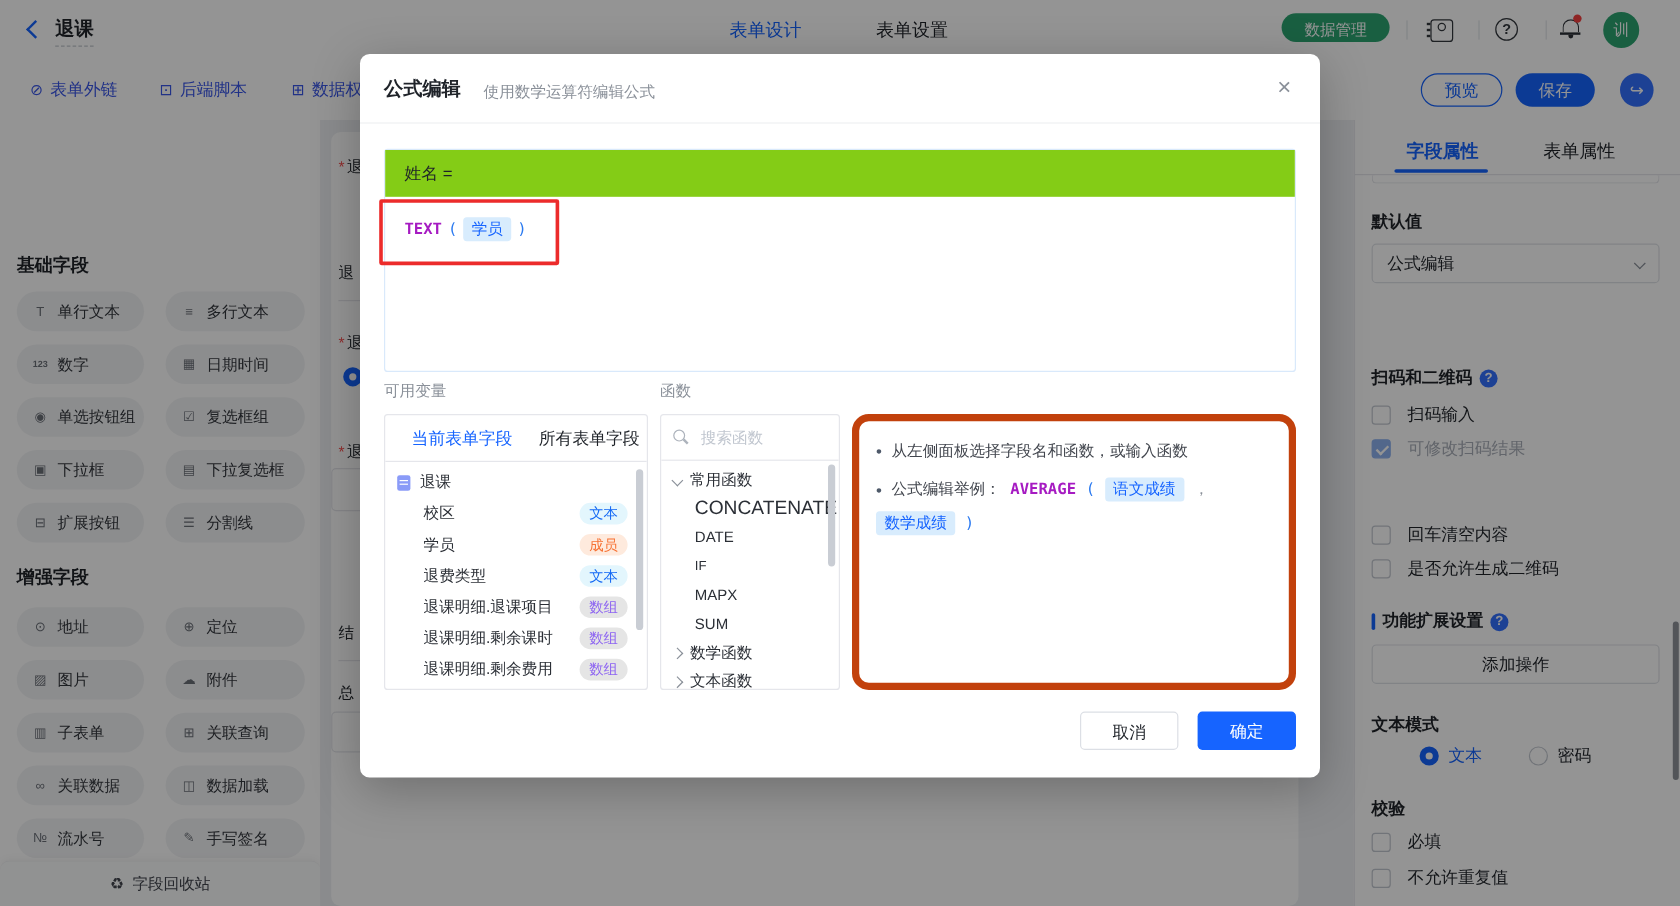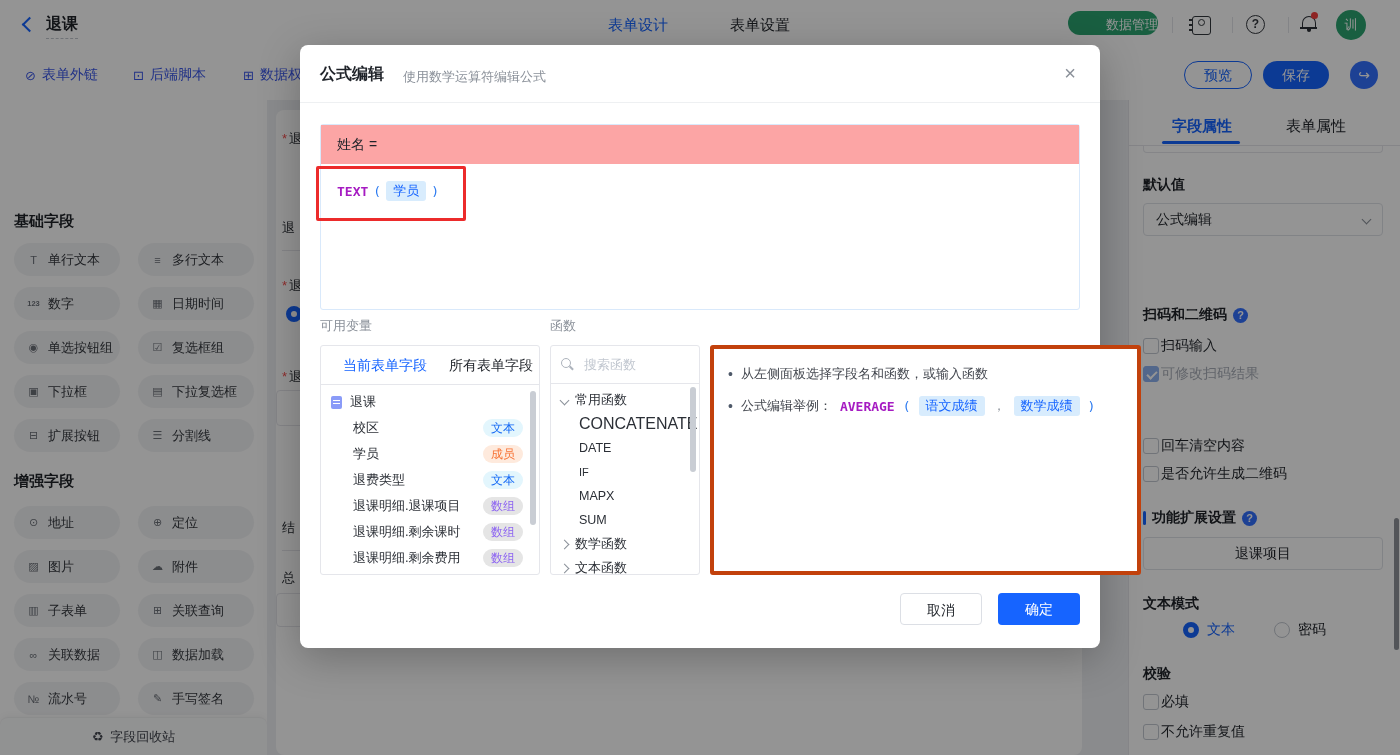--- a/index.html
+++ b/index.html
@@ -4,21 +4,21 @@
 <style>
   html,body{margin:0;padding:0;background:#fff}
   .app{position:relative;width:1400px;height:755px;overflow:hidden;background:#fff;
        font-family:"Liberation Sans","DejaVu Sans",sans-serif;color:#1f2329;font-size:14px}
   .abs{position:absolute}
   
   .topbar{position:absolute;left:0;top:0;width:1400px;height:50px;background:#fff}
   .backic{position:absolute;left:24px;top:19px;width:9px;height:9px;border-left:2.2px solid #1664ff;border-bottom:2.2px solid #1664ff;transform:rotate(45deg)}
   .apptitle{position:absolute;left:46px;top:14px;font-size:16px;font-weight:600;border-bottom:1px dashed #c2c7ce;padding-bottom:3px}
   .toptab{position:absolute;top:16px;font-size:15px}
-  .greenpill{position:absolute;left:1068px;top:11px;width:90px;height:24px;border-radius:14px;background:#2ba471;color:#fff;font-size:13px;text-align:right;line-height:28px}
+  .greenpill{position:absolute;left:1068px;top:11px;width:90px;height:24px;border-radius:14px;background:#2ba471;color:#fff;font-size:13px;text-align:center;line-height:28px}
   .vdiv{position:absolute;top:17px;width:1px;height:16px;background:#e2e4e8}
   .book{position:absolute;left:1192px;top:16px;width:17px;height:17px;border:1.7px solid #33373d;border-radius:3px}
   .book::before{content:"";position:absolute;left:-4px;top:2px;width:3px;height:1.7px;background:#33373d;box-shadow:0 5px 0 #33373d,0 10px 0 #33373d}
   .book::after{content:"";position:absolute;left:5px;top:2px;width:5px;height:5px;border:1.5px solid #33373d;border-radius:50%}
   .helpc{position:absolute;left:1246px;top:15px;width:17px;height:17px;border:1.7px solid #33373d;border-radius:50%;font-size:12px;font-weight:700;text-align:center;line-height:17px;color:#33373d}
   .bell{position:absolute;left:1300px;top:14px;width:18px;height:18px}
   .bell::before{content:"";position:absolute;left:2px;top:2px;width:12px;height:10px;border:1.8px solid #2b2f36;border-bottom:none;border-radius:8px 8px 0 0}
   .bell::after{content:"";position:absolute;left:0;top:13px;width:17px;height:1.8px;background:#2b2f36}
   .bell .clap{position:absolute;left:7px;top:15px;width:4px;height:3px;background:#2b2f36;border-radius:0 0 3px 3px}
   .bell .dot{position:absolute;right:0;top:-2px;width:7px;height:7px;border-radius:50%;background:#f53f3f}
@@ -51,40 +51,40 @@
   .rdiv{position:absolute;left:0;top:45px;width:272px;height:1px;background:#e5e6eb}
   .partialbox{position:absolute;left:14px;top:46px;width:240px;height:7px;border:1px solid #e5e6eb;border-top:none;border-radius:0 0 4px 4px;box-sizing:border-box}
   .rheading{position:absolute;left:14px;font-size:14px;font-weight:700;display:flex;align-items:center;gap:6px}
   .qicon{display:inline-block;width:15px;height:15px;border-radius:50%;background:#3370ff;color:#fff;font-size:11px;line-height:15px;text-align:center;font-weight:700}
   .bluebar{display:inline-block;width:3px;height:14px;border-radius:2px;background:#1664ff}
   .rselect{position:absolute;left:14px;width:240px;height:33px;border:1px solid #dfe2e7;border-radius:4px;box-sizing:border-box;display:flex;align-items:center;padding:0 12px;font-size:14px;color:#1f2329;background:#fff}
   .rselect .chev{margin-left:auto}
   .rselect.disabled{background:#f7f8fa;border-color:#e8eaee;color:#bfc6cf}
   .rbtn{position:absolute;left:14px;width:240px;height:33px;border:1px solid #dfe2e7;border-radius:4px;box-sizing:border-box;display:flex;align-items:center;justify-content:center;gap:6px;font-size:14px;color:#4e5969;background:#fff}
   .fxg{font-family:"DejaVu Serif",serif;font-style:italic;font-size:14px;color:#4e5969}
-  .ckrow{position:absolute;left:14px;display:flex;align-items:center;gap:2px;font-size:14px;color:#1f2329;height:18px}
+  .ckrow{position:absolute;left:14px;display:flex;align-items:center;gap:14px;font-size:14px;color:#1f2329;height:18px}
   .cb{width:16px;height:16px;border:1px solid #c3c8d0;border-radius:3px;background:#fff;box-sizing:border-box;flex:0 0 auto}
   .cb.dchk{background:#8db1ef;border-color:#8db1ef;position:relative}
   .cb.dchk::after{content:"";position:absolute;left:5px;top:2px;width:4px;height:8px;border:solid #fff;border-width:0 2px 2px 0;transform:rotate(45deg)}
   .muted{color:#a9aeb8}
   .radio{width:16px;height:16px;border:1px solid #c3c8d0;border-radius:50%;background:#fff;box-sizing:border-box;display:inline-block}
   .radio.sel{border:5px solid #1664ff}
   .rthumb{position:absolute;left:265px;top:418px;width:5px;height:132px;border-radius:3px;background:#8f939a}
   .chev{display:inline-block;width:7px;height:7px;border-right:1.6px solid #8a9099;border-bottom:1.6px solid #8a9099;box-sizing:border-box}
   .chev.down{transform:rotate(45deg)}
   .chev.right{transform:rotate(-45deg)}
   
   .overlay{position:absolute;inset:0;background:rgba(0,0,0,.42);z-index:40}
   .modal{position:absolute;left:300px;top:45px;width:800px;height:603px;background:#fff;border-radius:8px;z-index:50;box-shadow:0 10px 40px rgba(0,0,0,.25)}
   .mtitle{position:absolute;left:20px;top:19px;font-size:16px;font-weight:600}
   .msub{position:absolute;left:103px;top:23px;font-size:13px;color:#8a9099}
   .mclose{position:absolute;right:24px;top:14px;font-size:20px;color:#8a9099;line-height:28px}
   .mhdiv{position:absolute;left:0;top:57px;width:800px;height:1px;background:#eef0f2}
   .fbox{position:absolute;left:20px;top:79px;width:760px;height:186px;border:1px solid #d9e9fb;border-radius:3px;box-sizing:border-box;background:#fff}
-  .fhead{height:39px;background:#fca5a5;display:flex;align-items:center;padding-left:16px;font-size:14px;color:#1f2329}
+  .fhead{height:39px;background:#84cc16;display:flex;align-items:center;padding-left:16px;font-size:14px;color:#1f2329}
   .fline{display:flex;align-items:center;padding:17px 0 0 16px;gap:5px}
   .ffn{color:#a61bc2;font-family:"DejaVu Sans Mono",monospace;font-size:13px;font-weight:600}
   .fpar{color:#2b7af0;font-family:"DejaVu Sans Mono",monospace;font-size:13px}
   .fchip{background:#d8ecfd;color:#1664ff;border-radius:3px;padding:1px 7px;font-size:13px}
   .redbox{position:absolute;left:16px;top:121px;width:144px;height:49px;border:3px solid #ec2b2b;border-radius:2px;z-index:5}
   .plabel{position:absolute;top:272px;font-size:13px;color:#8a9099}
   .panel{position:absolute;top:300px;height:230px;border:1px solid #e5e6eb;border-radius:3px;box-sizing:border-box;background:#fff;overflow:hidden}
   .vhead{height:38px;border-bottom:1px solid #e5e6eb;position:relative;font-size:14px;line-height:38px}
   .vrow{height:26px;display:flex;align-items:center;font-size:13px;color:#2b2f36}
   .docic{position:relative;width:11px;height:13px;background:#8a9bf8;border-radius:2px;flex:0 0 auto}
@@ -95,21 +95,21 @@
   .chip.purple{background:#e5e5e5;color:#8d64f2}
   .vthumb{position:absolute;right:3px;top:45px;width:6px;height:134px;border-radius:3px;background:#c9cdd4}
   .srow{height:37px;border-bottom:1px solid #e5e6eb;display:flex;align-items:center;padding:0 10px;gap:8px}
   .srch{position:relative;width:13px;height:13px;flex:0 0 auto}
   .srch::before{content:"";position:absolute;width:8px;height:8px;border:1.6px solid #adb3bc;border-radius:50%;left:0;top:0}
   .srch::after{content:"";position:absolute;width:5px;height:1.6px;background:#adb3bc;transform:rotate(45deg);left:8px;top:9px}
   .sinput{border:none;outline:none;width:100px;font-size:13px;color:#1f2329;font-family:inherit}
   .sinput::placeholder{color:#c0c6cf}
   .frow{height:24px;display:flex;align-items:center;font-size:13px;color:#2b2f36;gap:7px}
   .fthumb{position:absolute;right:3px;top:41px;width:6px;height:85px;border-radius:3px;background:#c9cdd4}
-  .hpanel{position:absolute;left:410px;top:300px;width:431px;height:230px;border:4px solid #c2410c;border-radius:3px;box-sizing:border-box;padding:16px 14px;background:#fff}
+  .hpanel{position:absolute;left:410px;top:300px;width:370px;height:230px;border:6px solid #c2410c;border-radius:14px;box-sizing:border-box;padding:16px 14px;background:#fff}
   .tip{display:flex;align-items:center;gap:8px;font-size:13px;color:#42464e;margin-bottom:13px;flex-wrap:wrap}
   .tip::before{content:"•";color:#4e5969;font-size:14px}
   .mfooter-btn{position:absolute;top:548px;width:82px;height:32px;border-radius:4px;font-size:14px;text-align:center;line-height:32px;box-sizing:border-box}
   .cancel{left:600px;border:1px solid #dcdfe5;background:#fff;color:#1f2329}
   .confirm{left:698px;background:#1664ff;color:#fff}
 </style>
 </head>
 <body>
 
 <div class="app">
@@ -291,21 +291,21 @@
       <span class="cb"></span>
       <span>是否允许生成二维码</span>
     </div>
 
     <div class="rheading" style="top:409px">
       <span class="bluebar"></span>
       <span>功能扩展设置</span>
       <span class="qicon">?</span>
     </div>
     <div class="rbtn" style="top:437px;color:#1f2329">
-      <span>退课项目</span>
+      <span>添加操作</span>
     </div>
 
     <div class="rheading" style="top:495px">文本模式</div>
     <div class="abs" style="left:54px;top:521px;display:flex;align-items:center;gap:8px">
       <span class="radio sel"></span>
       <span style="color:#1664ff">文本</span>
     </div>
     <div class="abs" style="left:145px;top:521px;display:flex;align-items:center;gap:8px">
       <span class="radio"></span>
       <span>密码</span>

